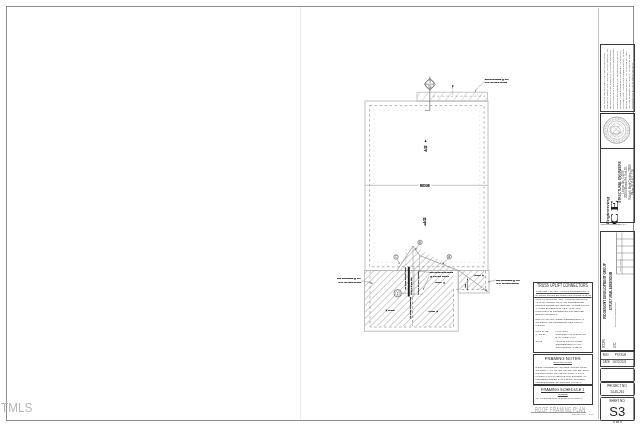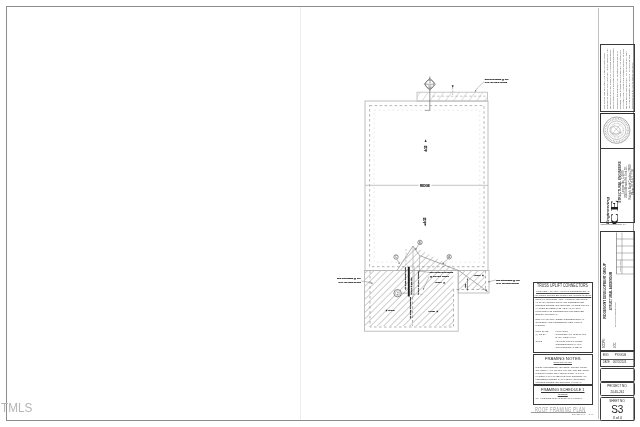--- a/index.html
+++ b/index.html
@@ -204,21 +204,21 @@
 
   <div class="abs" style="left:599.8px;top:368px;width:33px;height:11.5px;border:0.9px solid #3a3a3a;border-radius:1.5px;"></div>
 
   <div class="abs" style="left:599.8px;top:381.8px;width:33px;height:12.3px;border:0.9px solid #3a3a3a;border-radius:1.5px;text-align:center;color:#222;">
     <div style="font-size:3px;margin-top:1.6px;">PROJECT  NO.</div>
     <div style="font-size:3px;margin-top:1.4px;">24-65-261</div>
   </div>
 
   <div class="abs" style="left:599.8px;top:397px;width:33px;height:21.6px;border:0.9px solid #3a3a3a;border-radius:1.5px;text-align:center;color:#222;">
     <div style="font-size:3px;margin-top:1.4px;">SHEET  NO.</div>
-    <div style="font-size:10px;margin-top:0.6px;">S3</div>
+    <div style="font-size:13px;margin-top:0.6px;">S3</div>
     <div style="font-size:3.6px;margin-top:0.6px;">3  of  4</div>
   </div>
 
   <div class="abs" style="left:533px;top:281.8px;width:57.5px;height:69.2px;border:0.9px solid #3a3a3a;color:#3c3c3c;">
     <div style="font-size:4.9px;margin:0.6px 0 0 3px;color:#2e2e2e;white-space:nowrap;transform:scaleX(0.72);transform-origin:0 0;">TRUSS UPLIFT CONNECTORS</div>
     <div style="font-size:2.45px;text-align:center;margin-top:1.6px;text-decoration:underline;color:#454545;">PROVIDE A CLASS A UPLIFT CONNECTION AT</div>
     <div style="font-size:2.45px;text-align:center;margin-top:1.1px;text-decoration:underline;color:#454545;">ALL ROOF TRUSS BEARING LOCATIONS SHOWN</div>
     <div style="font-size:2.45px;line-height:2.95px;margin:2.4px 1.6px 0 1.6px;">
       INSTALL SIMPSON H2.5A HURRICANE CLIPS AT EACH TRUSS TO PLATE CONNECTION UNLESS
       NOTED OTHERWISE. WHERE UPLIFT VALUES EXCEED THE H2.5A CAPACITY PROVIDE THE

